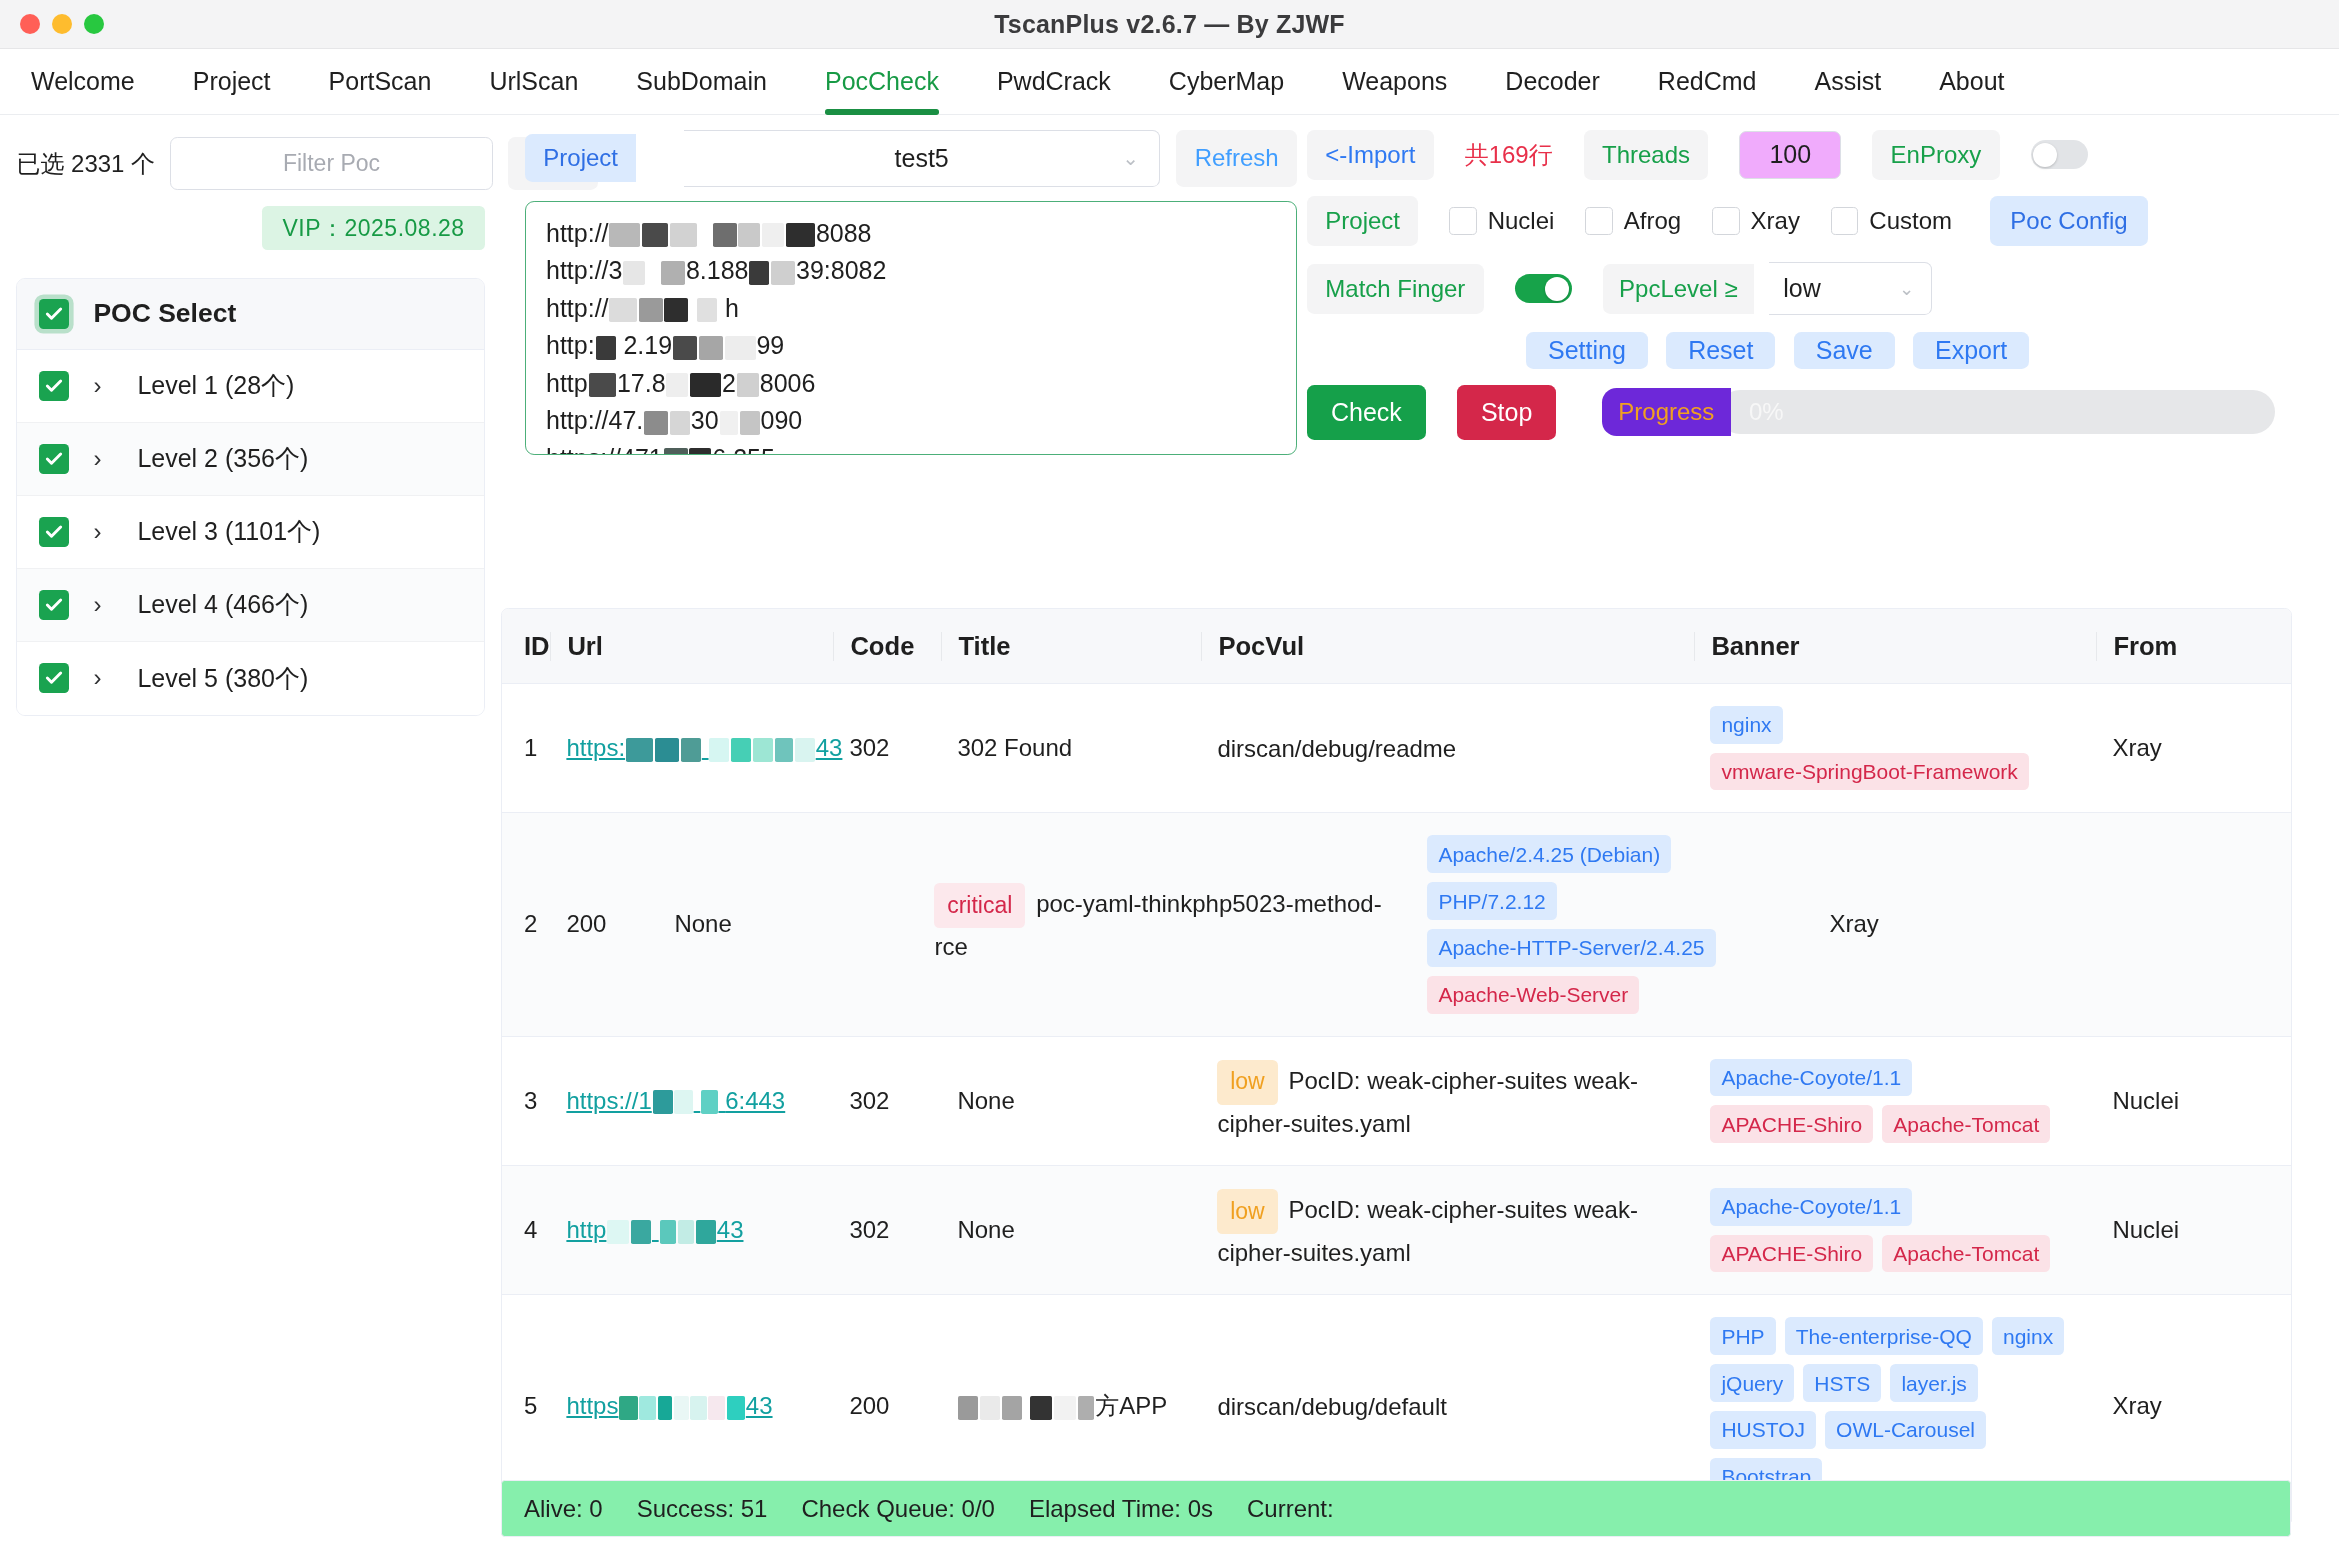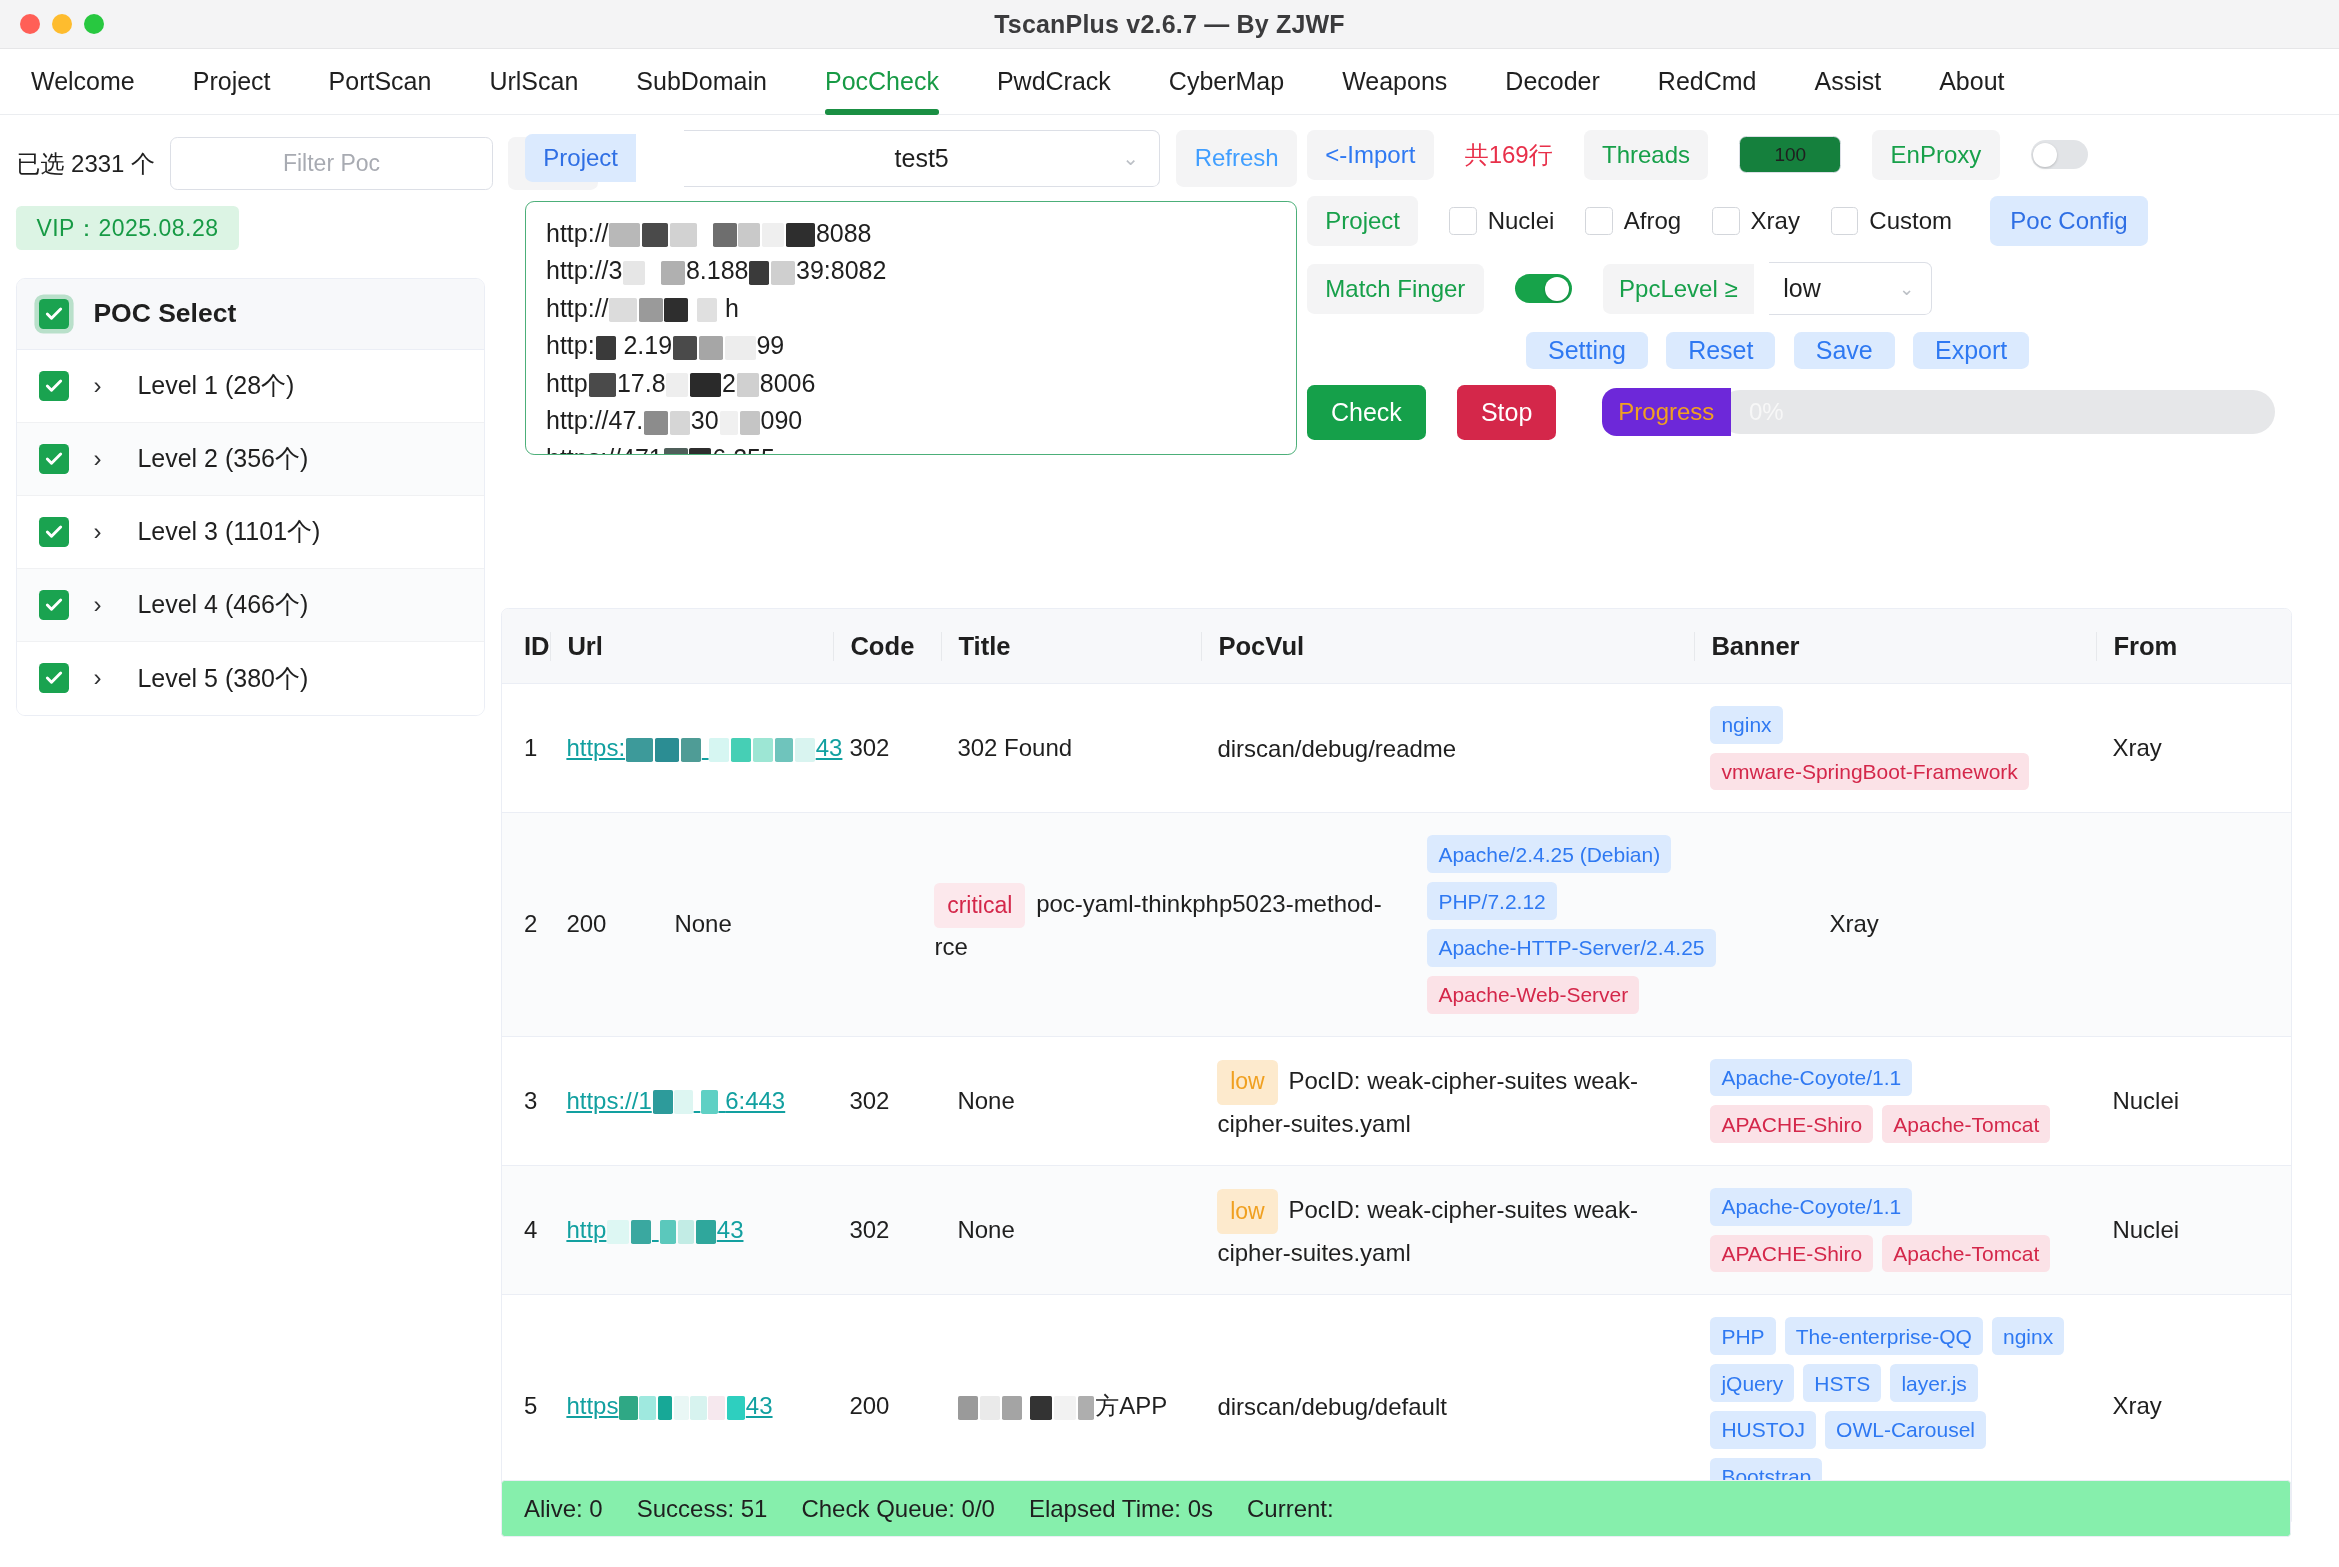--- a/index.html
+++ b/index.html
@@ -71,21 +71,21 @@
     padding: 0 12.8px; text-align: center; outline: none;
     font-family: "Liberation Sans", sans-serif;
   }
   .filter-input::placeholder { color: #a8abb2; }
   .clear-btn {
     height: 53px; padding: 0 16.4px; border-radius: 7.3px;
     background: #f4f4f5; border: none; color: #409eff;
     font-size: 24px; cursor: pointer; white-space: nowrap;
     font-family: "Liberation Sans", sans-serif;
   }
-  .vip-badge-wrap { display: flex; justify-content: flex-start; margin-top: 16.4px; }
+  .vip-badge-wrap { display: flex; justify-content: flex-end; margin-top: 16.4px; }
   .vip-badge {
     background: #dcf4e4; color: #179a45; font-size: 23px;
     padding: 6.4px 20px; border-radius: 5.5px; letter-spacing: 0.5px;
   }
   .poc-tree {
     margin-top: 27.4px; border: 0.9px solid #ebeef5; border-radius: 9.1px;
     overflow: hidden; background: #fff;
   }
   .tree-head {
     display: flex; align-items: center; gap: 24px;
@@ -152,22 +152,22 @@
   .rrow.indent { padding-left: 219px; gap: 18.3px; }
   .soft-btn {
     background: #f4f4f5; border: none; border-radius: 7.3px;
     font-size: 24px; padding: 11px 18.3px; cursor: pointer; white-space: nowrap;
     font-family: "Liberation Sans", sans-serif;
   }
   .soft-btn.blue { color: #2f79f2; }
   .soft-btn.green { color: #17a04a; }
   .count-red { color: #e8304a; font-size: 24px; white-space: nowrap; }
   .num-input {
-    width: 102px; height: 37px; border: 0.9px solid #dcdfe6; border-radius: 7.3px;
-    font-size: 19px; color: #1f1f1f; text-align: center; background: #15803d;
+    width: 102px; height: 48px; border: 0.9px solid #dcdfe6; border-radius: 7.3px;
+    font-size: 25px; color: #1f1f1f; text-align: center; background: #f0abfc;
     outline: none; font-family: "Liberation Sans", sans-serif;
   }
   .switch {
     width: 57px; height: 29px; border-radius: 14.6px; background: #e2e4e7;
     position: relative; cursor: pointer; flex: 0 0 auto;
   }
   .switch .knob {
     position: absolute; top: 2.7px; left: 2.7px; width: 24px; height: 24px;
     border-radius: 50%; background: #fff; box-shadow: 0 0.9px 2.7px rgba(0,0,0,.2);
   }

